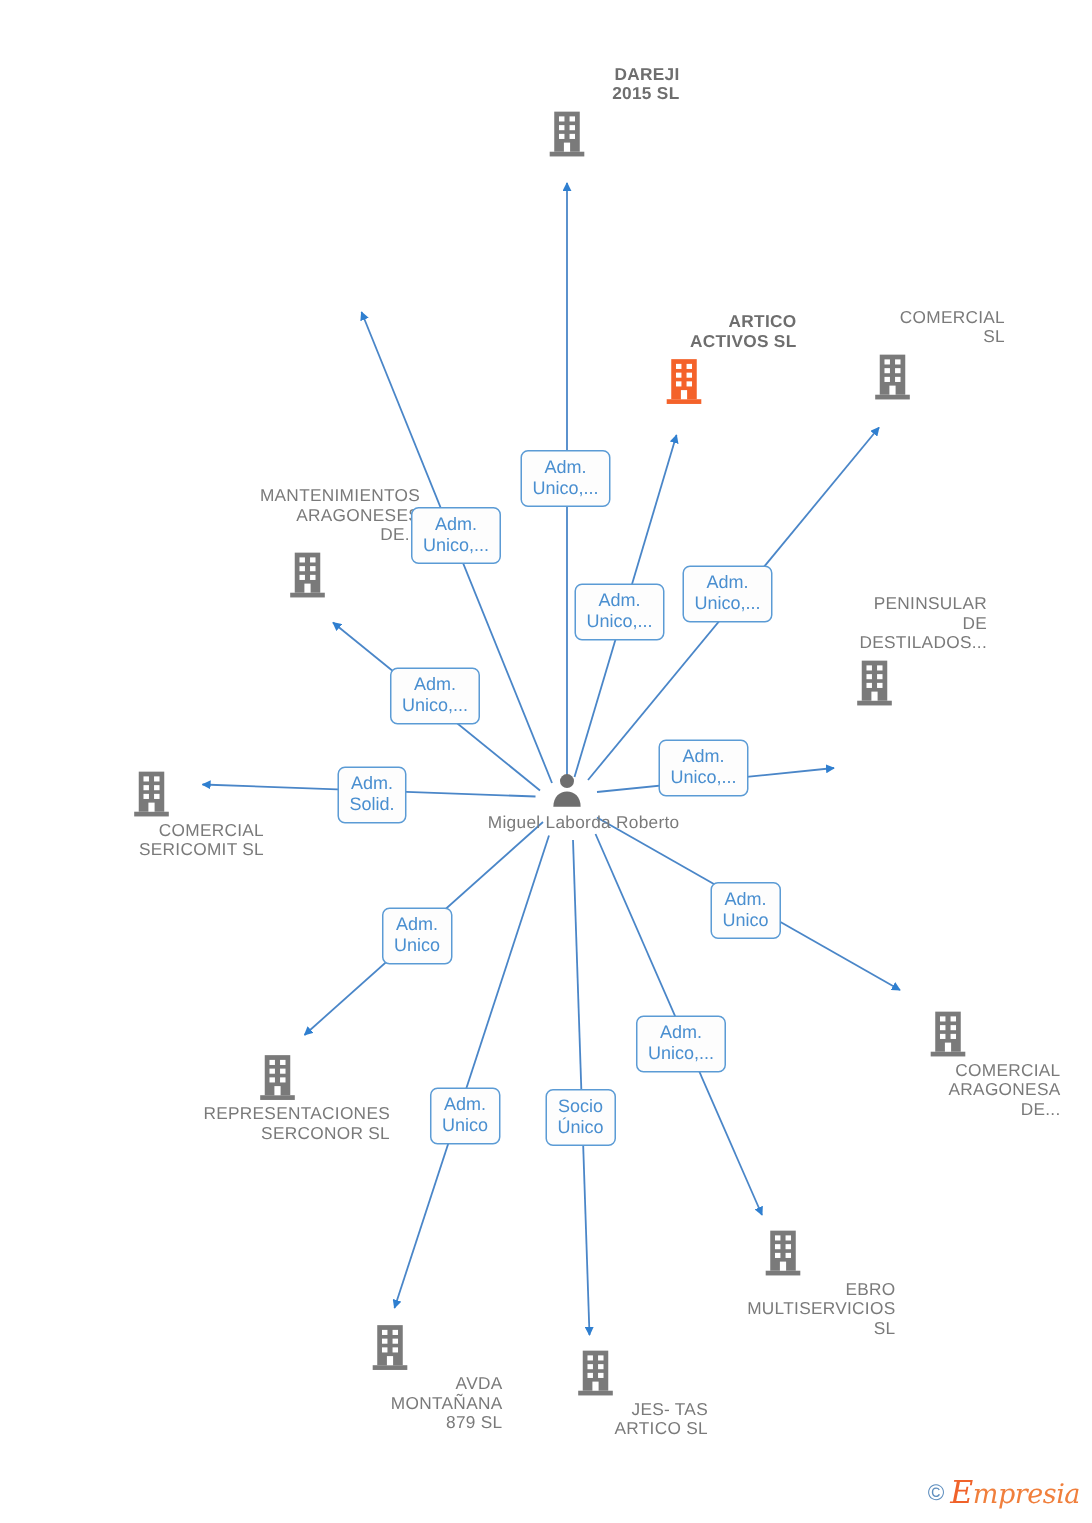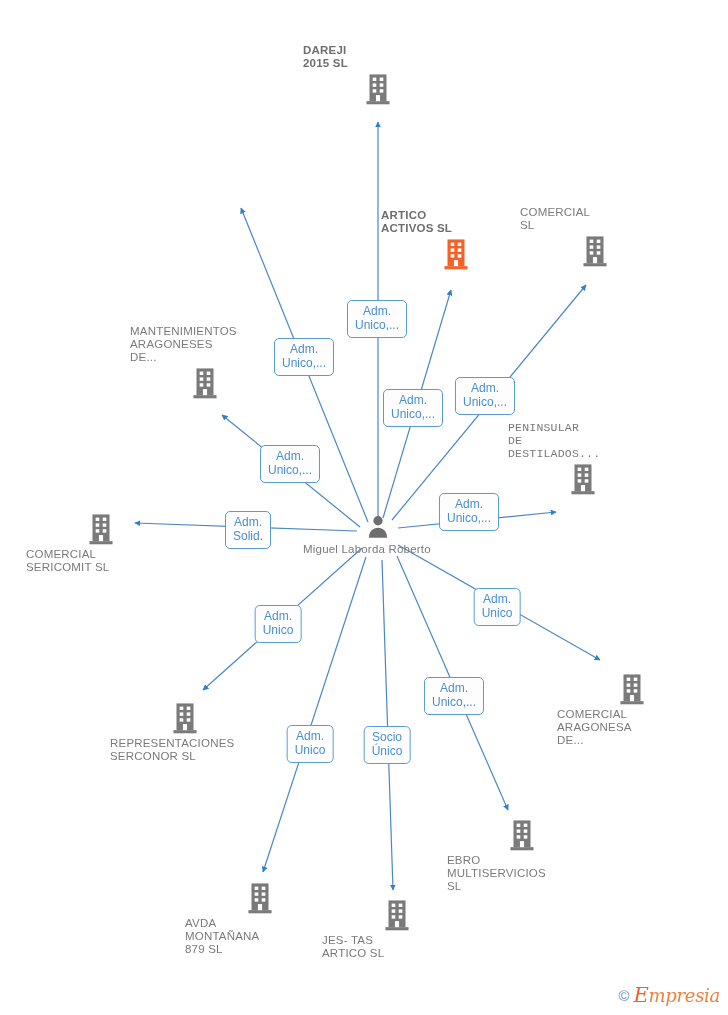--- a/index.html
+++ b/index.html
@@ -18,21 +18,21 @@
   #edge-layer {
     position: absolute;
     left: 0; top: 0;
     width: 728px;
     height: 1015px;
   }
   .node {
     position: absolute;
     width: 150px;
     margin-left: -75px;
-    text-align: left;
+    text-align: right;
     line-height: 13px;
   }
   .node-label {
     font-size: 11.5px;
     color: #7a7a7a;
     letter-spacing: 0.2px;
     white-space: pre-line;
   }
   .node-label.bold {
     font-weight: bold;
@@ -179,21 +179,21 @@
       <rect x="7.6" y="4.6" width="3" height="2.8" fill="#fff"></rect>
       <rect x="13.4" y="4.6" width="3" height="2.8" fill="#fff"></rect>
       <rect x="7.6" y="9.4" width="3" height="2.8" fill="#fff"></rect>
       <rect x="13.4" y="9.4" width="3" height="2.8" fill="#fff"></rect>
       <rect x="7.6" y="14.2" width="3" height="2.8" fill="#fff"></rect>
       <rect x="13.4" y="14.2" width="3" height="2.8" fill="#fff"></rect>
       <rect x="10.3" y="19" width="3.4" height="5" fill="#fff"></rect>
     </svg>
   </div>
 
-  <div class="node" style="left:583px; top:421px;font-family:Liberation Mono, monospace;">
+  <div class="node" style="left:583px; top:397px;">
     <div class="node-label">PENINSULAR
 DE
 DESTILADOS...</div>
     <svg class="node-icon" viewBox="0 0 24 28">
       <rect x="5" y="2" width="14" height="22" fill="#7a7a7a"></rect>
       <rect x="2.5" y="24" width="19" height="2.6" fill="#7a7a7a"></rect>
       <rect x="7.6" y="4.6" width="3" height="2.8" fill="#fff"></rect>
       <rect x="13.4" y="4.6" width="3" height="2.8" fill="#fff"></rect>
       <rect x="7.6" y="9.4" width="3" height="2.8" fill="#fff"></rect>
       <rect x="13.4" y="9.4" width="3" height="2.8" fill="#fff"></rect>

